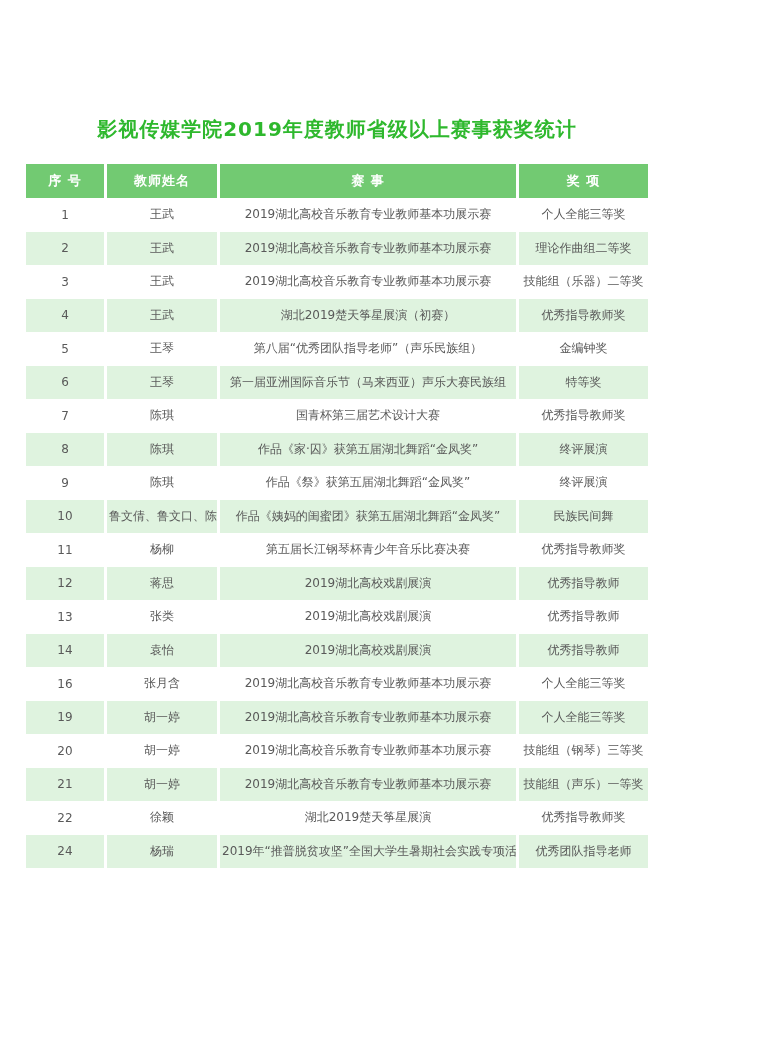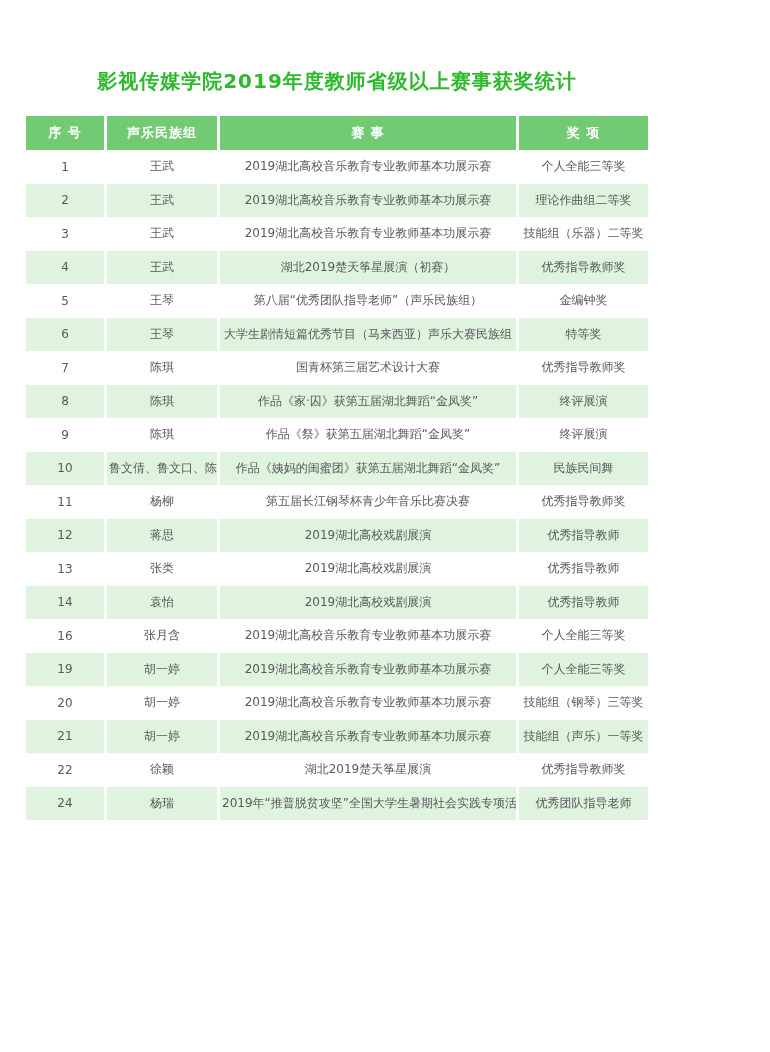--- a/index.html
+++ b/index.html
@@ -9,21 +9,21 @@
     width:770px;
     height:1052px;
     font-family:"DejaVu Sans","Liberation Sans",sans-serif;
     overflow:hidden;
   }
   .page{
     width:674px;
     height:1052px;
     background:var(--page-bg,#ffffff);
     box-sizing:border-box;
-    padding-top:68px;
+    padding-top:116px;
   }
   .title{
     margin:0 0 0 0;
     text-align:center;
     font-size:20px;
     font-weight:bold;
     color:var(--title-green,#2eb82d);
     letter-spacing:1px;
   }
   table.award-table{
@@ -67,21 +67,21 @@
   <table class="award-table">
     <colgroup>
       <col style="width:78px">
       <col style="width:110px">
       <col style="width:296px">
       <col style="width:129px">
     </colgroup>
     <thead>
       <tr>
         <th>序 号</th>
-        <th>声乐民族组</th>
+        <th>教师姓名</th>
         <th>赛 事</th>
         <th>奖 项</th>
       </tr>
     </thead>
     <tbody>
   <tr>
     <td>1</td>
     <td>王武</td>
     <td>2019湖北高校音乐教育专业教师基本功展示赛</td>
     <td>个人全能三等奖</td>
@@ -111,21 +111,21 @@
   <tr>
     <td>5</td>
     <td>王琴</td>
     <td>第八届“优秀团队指导老师”（声乐民族组）</td>
     <td>金编钟奖</td>
   </tr>
 
   <tr>
     <td>6</td>
     <td>王琴</td>
-    <td>大学生剧情短篇优秀节目（马来西亚）声乐大赛民族组</td>
+    <td>第一届亚洲国际音乐节（马来西亚）声乐大赛民族组</td>
     <td>特等奖</td>
   </tr>
 
   <tr>
     <td>7</td>
     <td>陈琪</td>
     <td>国青杯第三届艺术设计大赛</td>
     <td>优秀指导教师奖</td>
   </tr>
 

